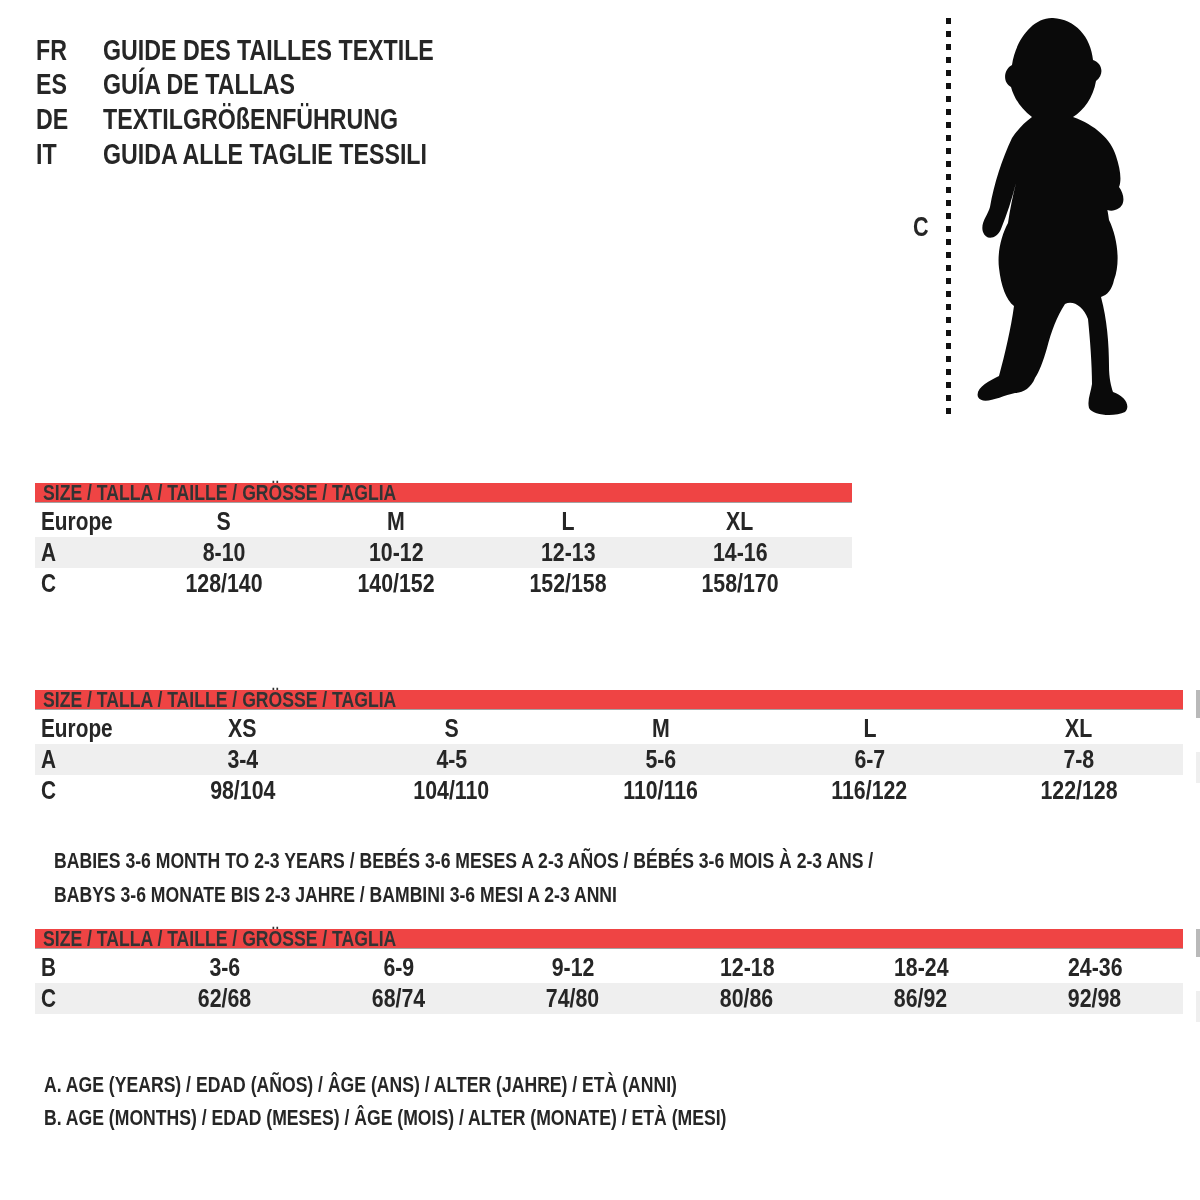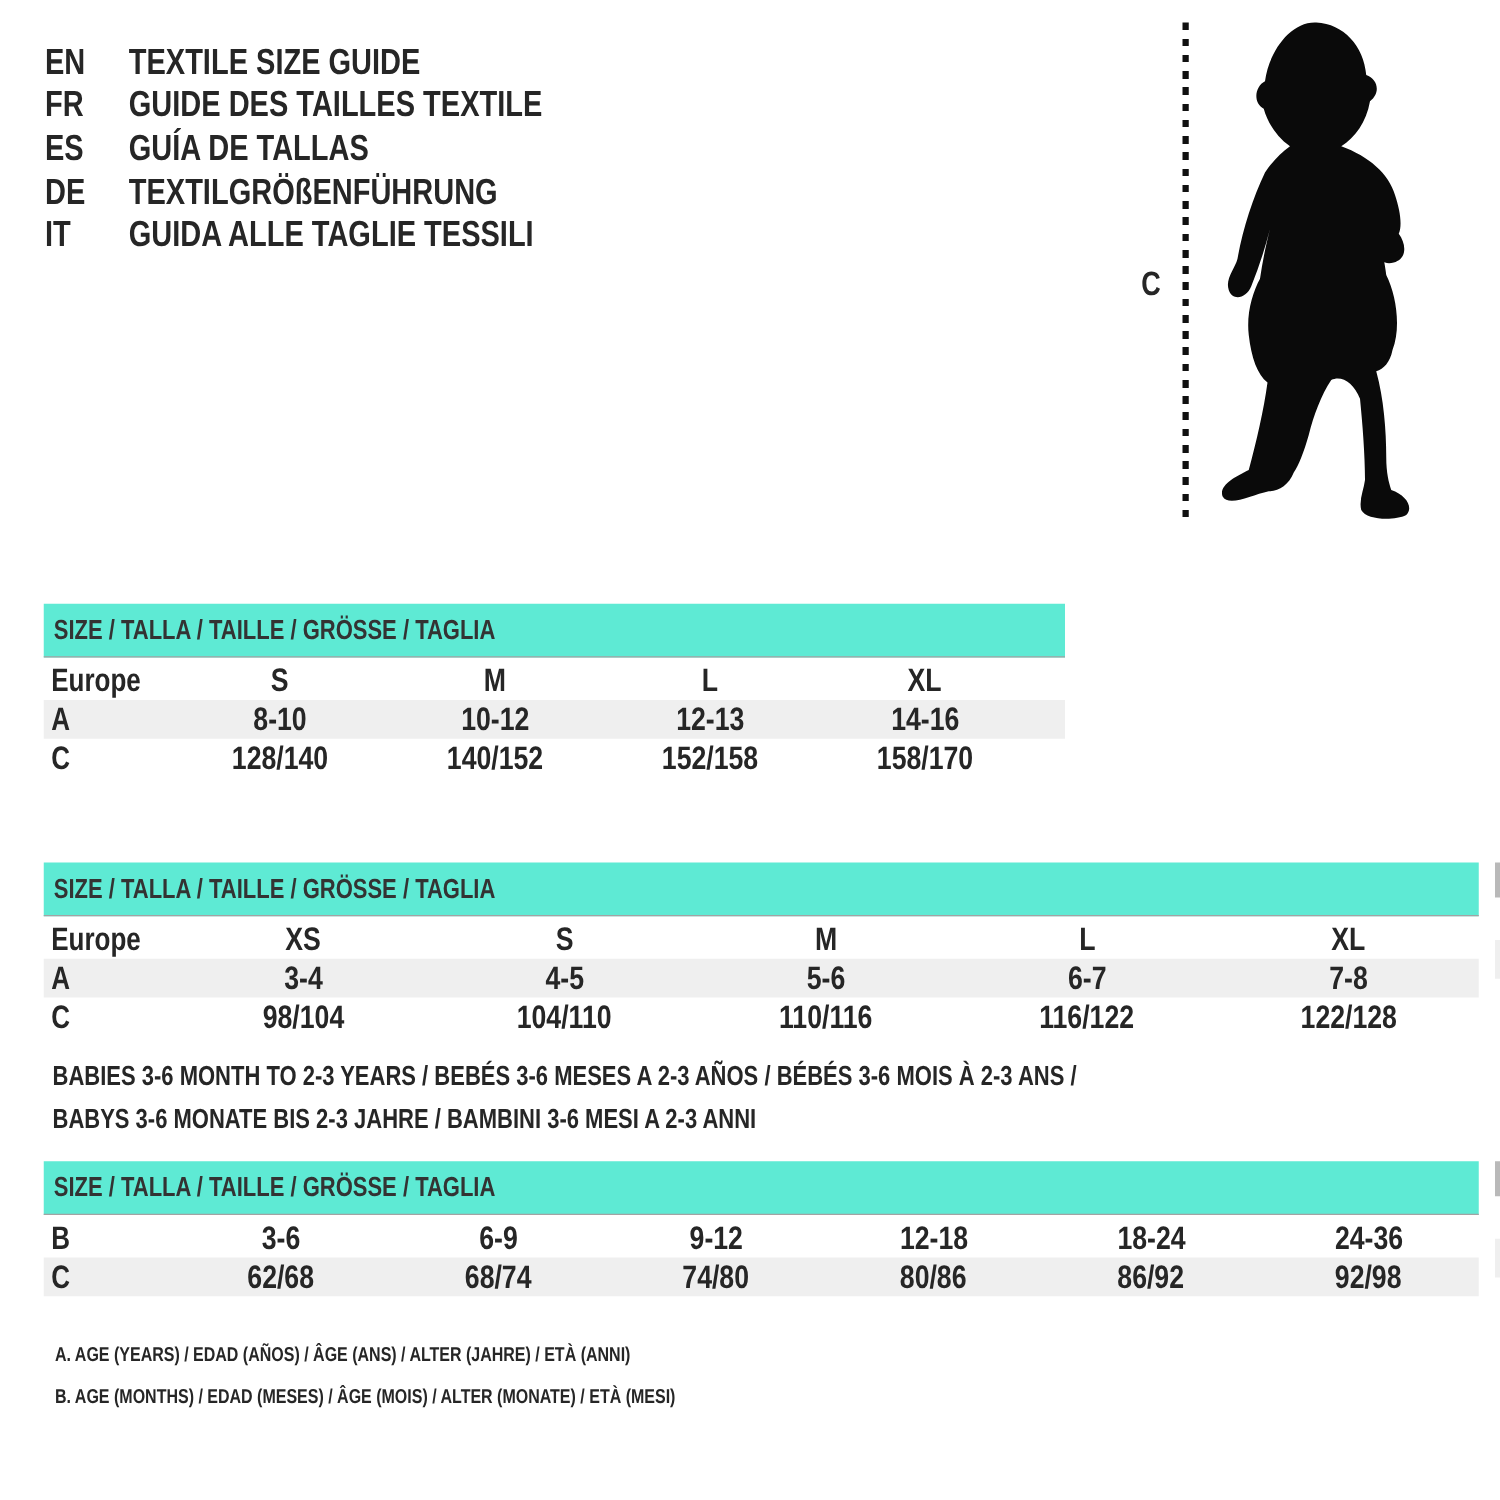--- a/index.html
+++ b/index.html
@@ -22,60 +22,56 @@
     position:absolute;left:946px;top:18px;width:5px;height:397px;
     background:repeating-linear-gradient(to bottom,#101010 0 6px,transparent 6px 13px);
   }
   .measure-label{position:absolute;left:913px;top:212px;font-size:27px;}
   .toddler{position:absolute;left:961px;top:14px;width:182px;height:404px;}
 
   
   .sec-title{position:absolute;margin:0;font-size:22px;line-height:34.4px;font-weight:bold;white-space:nowrap;}
   #title-junior{left:42px;top:426px;}
   #title-children{left:42px;top:638px;}
-  #title-babies{left:42px;top:844px;}
+  #title-babies{left:54px;top:844px;}
   .sub{font-size:13px;vertical-align:-3px;}
 
   
   .table{position:absolute;left:35px;}
   #table-junior{top:483px;width:817px;}
   #table-children{top:690px;width:1148px;}
   #table-babies{top:929px;width:1148px;}
   .thead{
-    height:43px;background:#5eead4;border-bottom:1px solid #a3a3a3;margin-bottom:3px;
+    height:20px;background:#ef4444;border-bottom:1px solid #a3a3a3;margin-bottom:3px;
     display:flex;align-items:center;padding-left:8px;box-sizing:border-box;font-size:22px;color:#333;
   }
   .trow{display:grid;height:31px;align-items:center;font-size:26px;}
   #table-junior .trow{grid-template-columns:103px repeat(4,172px);}
   #table-children .trow{grid-template-columns:103px repeat(5,209px);}
   #table-babies .trow{grid-template-columns:103px repeat(6,174px);}
   .cell{text-align:center;}
   .cell.label{text-align:left;padding-left:6px;}
   .alt{background:#efefef;}
 
   
   .sliver{position:absolute;left:1196px;width:4px;}
   .sliver.s1{top:690px;height:28px;background:#b9b9b9;}
   .sliver.s2{top:752px;height:31px;background:#efefef;}
   .sliver.s3{top:929px;height:28px;background:#b9b9b9;}
   .sliver.s4{top:991px;height:31px;background:#efefef;}
 
   
-  .legend{position:absolute;left:44px;top:1068px;font-size:16px;line-height:33px;}
+  .legend{position:absolute;left:44px;top:1068px;font-size:22px;line-height:33px;}
 </style>
 </head>
 <body>
 
 <div class="canvas">
 
   <section class="langs">
-    <div class="lang-row">
-      <span class="code cx">EN</span>
-      <span class="cx">TEXTILE SIZE GUIDE</span>
-    </div>
     <div class="lang-row">
       <span class="code cx">FR</span>
       <span class="cx">GUIDE DES TAILLES TEXTILE</span>
     </div>
     <div class="lang-row">
       <span class="code cx">ES</span>
       <span class="cx">GUÍA DE TALLAS</span>
     </div>
     <div class="lang-row">
       <span class="code cx">DE</span>

